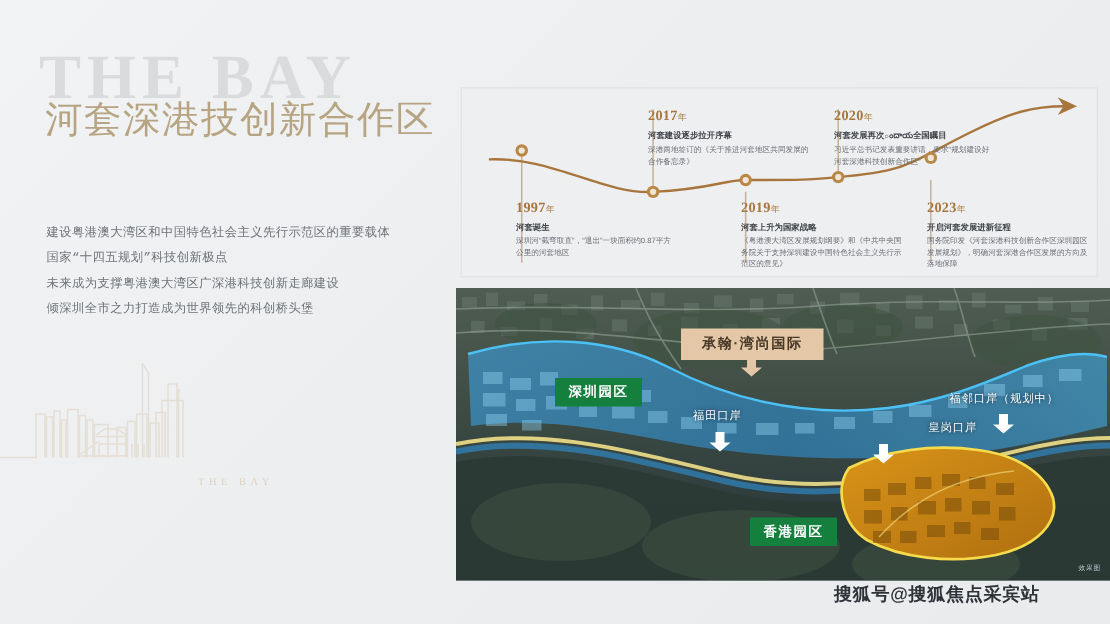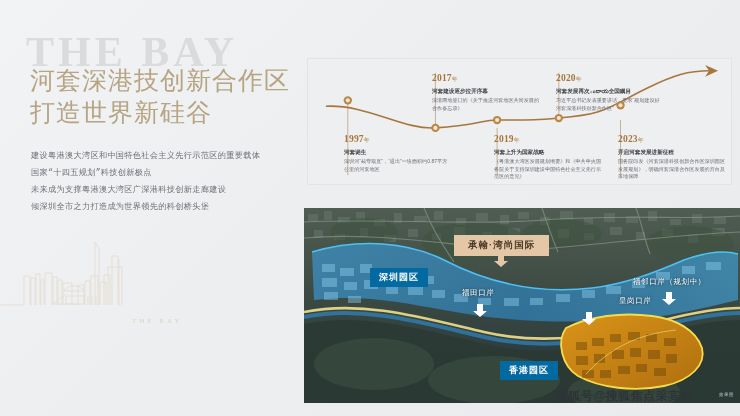--- a/index.html
+++ b/index.html
@@ -114,37 +114,37 @@
 
   .tl-a { left: 36px; top: 75px; }
   .tl-b { left: 124px; top: 14px; }
   .tl-c { left: 186px; top: 75px; }
   .tl-d { left: 248px; top: 14px; }
   .tl-e { left: 310px; top: 75px; }
 
   
   .map-wrap {
     position: absolute;
-    left: 2px; top: 208px;
+    left: 2px; top: 192px;
     width: 436px; height: 195px;
     overflow: hidden;
     background: #1b2a33;
   }
   .map-canvas { position: absolute; inset: 0; width: 100%; height: 100%; }
 
   .map-tag {
     position: absolute;
     font-size: 9px;
     font-weight: 700;
     color: #ffffff;
     letter-spacing: 1px;
     padding: 3px 9px;
     white-space: nowrap;
   }
-  .tag-red { background: #0369a1; }
+  .tag-red { background: #15803d; }
   .tag-beige {
     background: #e3c7a6;
     color: #4a3a29;
     font-size: 9.5px;
     padding: 4px 14px;
   }
   .tag-sz { left: 66px; top: 60px; }
   .tag-hk { left: 196px; top: 153px; }
   .tag-ch { left: 150px; top: 27px; }
 
@@ -189,21 +189,20 @@
 <body>
 
 <div class="page">
 
   <div class="left-panel">
 
     <div class="ghost-title">THE BAY</div>
 
     <div class="main-title">
       <span class="l1">河套深港技创新合作区</span>
-      <span class="l2">打造世界新硅谷</span>
     </div>
 
     <div class="body-copy">
       <p>建设粤港澳大湾区和中国特色社会主义先行示范区的重要载体</p>
       <p>国家“十四五规划”科技创新极点</p>
       <p>未来成为支撑粤港澳大湾区广深港科技创新走廊建设</p>
       <p>倾深圳全市之力打造成为世界领先的科创桥头堡</p>
     </div>
 
     <svg class="skyline" viewBox="0 0 200 110">

